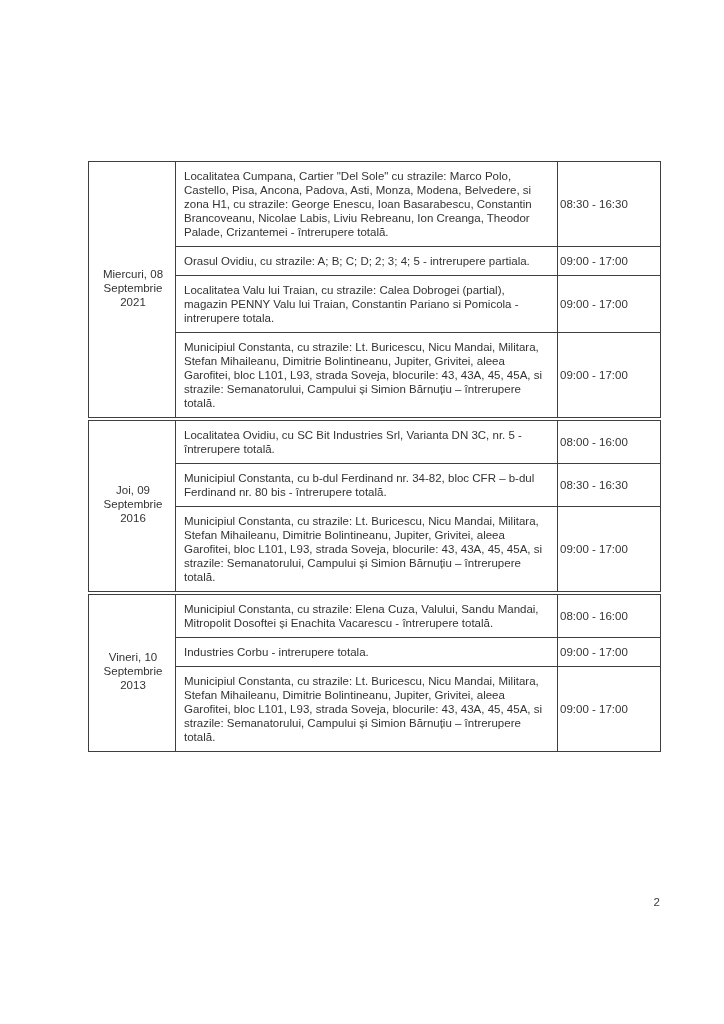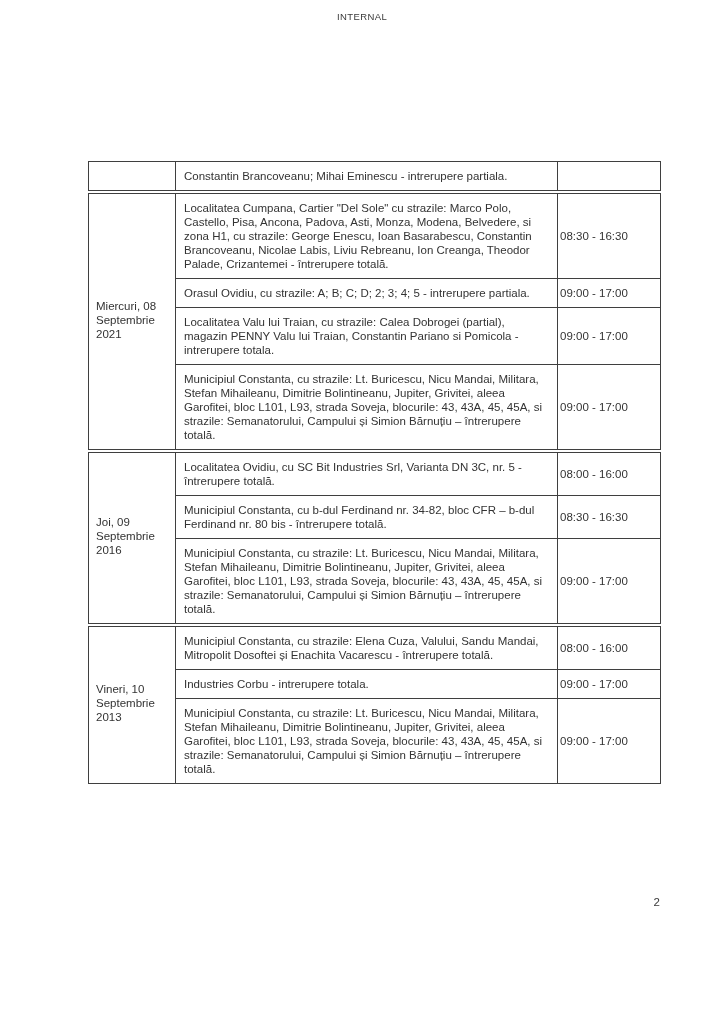--- a/index.html
+++ b/index.html
@@ -36,54 +36,39 @@
   table.day-group + table.day-group { margin-top: 2px; }
   table.day-group td {
     border: 1px solid #3f3f3f;
     font-size: 11.5px;
     line-height: 14px;
     vertical-align: middle;
     color: #333333;
     overflow: hidden;
     word-wrap: break-word;
   }
-  td.date-cell    { padding: 4px 5px 8px 7px; }
+  td.date-cell    { padding: 4px 5px 8px 7px; text-align: center; }
   td.details-cell { padding: 7px 8px 7px 8px; }
   td.time-cell    { padding: 4px 2px; white-space: nowrap; }
   .page-number {
     position: absolute;
     top: 896px;
     left: 560px;
     width: 100px;
     text-align: right;
     font-size: 11.5px;
     color: #3a3a3a;
   }
 </style>
 </head>
 <body>
 
 <div class="page">
-  <div class="doc-header">INTERNAL</div>
 
   <div class="table-area" id="schedule-root">
-      <table class="day-group">
-        <colgroup>
-          <col style="width: 87px;">
-          <col style="width: 382px;">
-          <col style="width: 103px;">
-        </colgroup>
-        <tbody>
-          <tr>
-            <td class="date-cell" rowspan="1"></td>
-            <td class="details-cell">Constantin Brancoveanu; Mihai Eminescu - intrerupere partiala.</td>
-            <td class="time-cell"></td>
-          </tr>
-        </tbody>
-      </table>
       <table class="day-group">
         <colgroup>
           <col style="width: 87px;">
           <col style="width: 382px;">
           <col style="width: 103px;">
         </colgroup>
         <tbody>
           <tr>
             <td class="date-cell" rowspan="4">Miercuri, 08 Septembrie 2021</td>
             <td class="details-cell">Localitatea Cumpana, Cartier "Del Sole" cu strazile: Marco Polo, Castello, Pisa, Ancona, Padova, Asti, Monza, Modena, Belvedere, si zona H1, cu strazile: George Enescu, Ioan Basarabescu, Constantin Brancoveanu, Nicolae Labis, Liviu Rebreanu, Ion Creanga, Theodor Palade, Crizantemei - întrerupere totală.</td>

